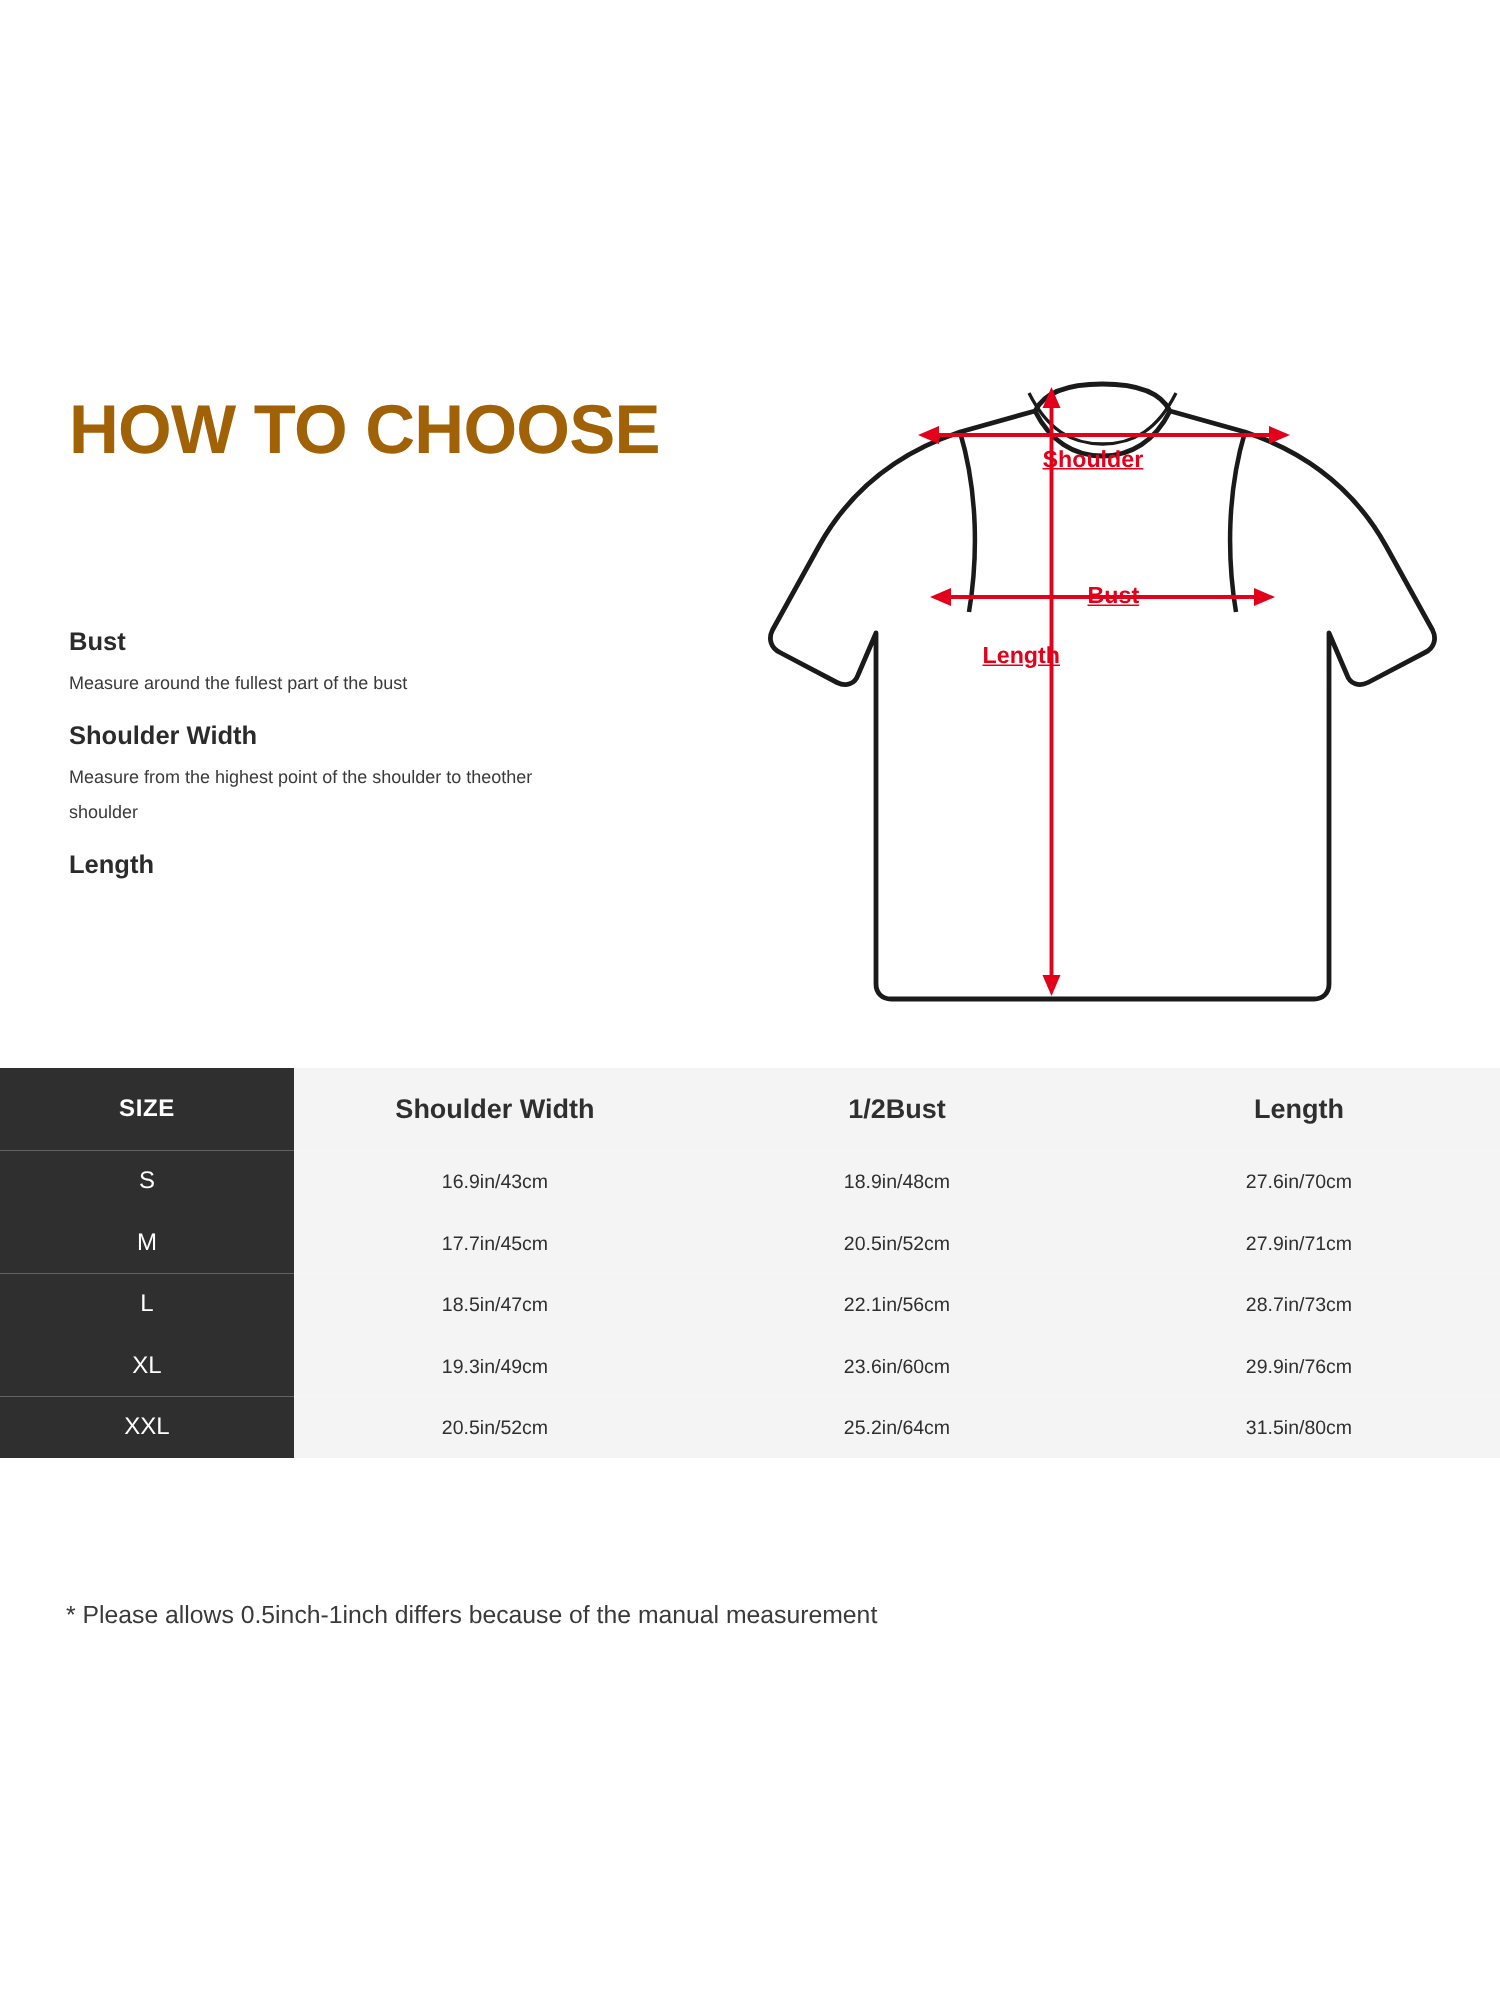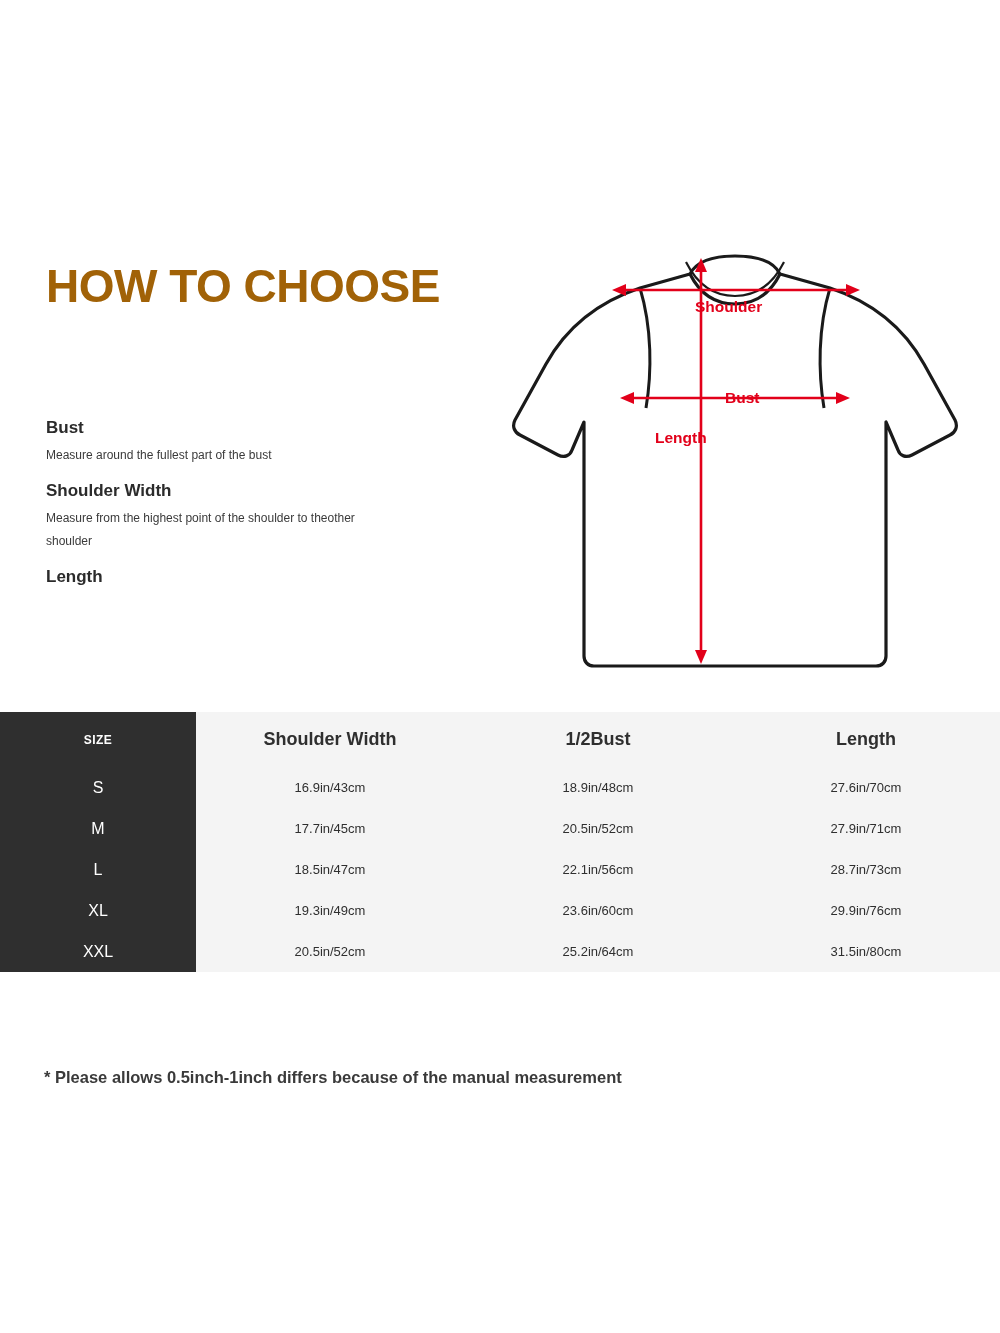--- a/index.html
+++ b/index.html
@@ -67,20 +67,21 @@
     width: 470px;
     height: 470px;
   }
   .shirt-wrap svg { display: block; }
   .measure-label {
     position: absolute;
     font-size: 15.5px;
     font-weight: bold;
     color: #e2001a;
     white-space: nowrap;
+    text-decoration: underline;
   }
   .lbl-shoulder { left: 195px; top: 66px; }
   .lbl-bust { left: 225px; top: 157px; }
   .lbl-length { left: 155px; top: 197px; }
 
   
   .table {
     position: absolute;
     left: 0;
     top: 712px;
@@ -108,37 +109,36 @@
   }
   .tbl thead th {
     height: 55px;
     font-size: 18px;
     font-weight: bold;
     background: #f4f4f4;
   }
   .tbl thead th.sizehead {
     background: #2f2f2f;
     color: #ffffff;
-    font-size: 12px;
+    font-size: 16px;
     letter-spacing: 0.4px;
   }
   .tbl tbody td.sizecell {
     background: #2f2f2f;
     color: #ffffff;
     font-size: 16px;
   }
 
   
   .footnote {
     position: absolute;
     left: 44px;
     top: 1068px;
     font-size: 16.5px;
     color: #3a3a3a;
-    font-weight: bold;
   }
 </style>
 </head>
 <body>
 
 <div class="page">
 
   <div class="top">
 
     <div class="headline">

